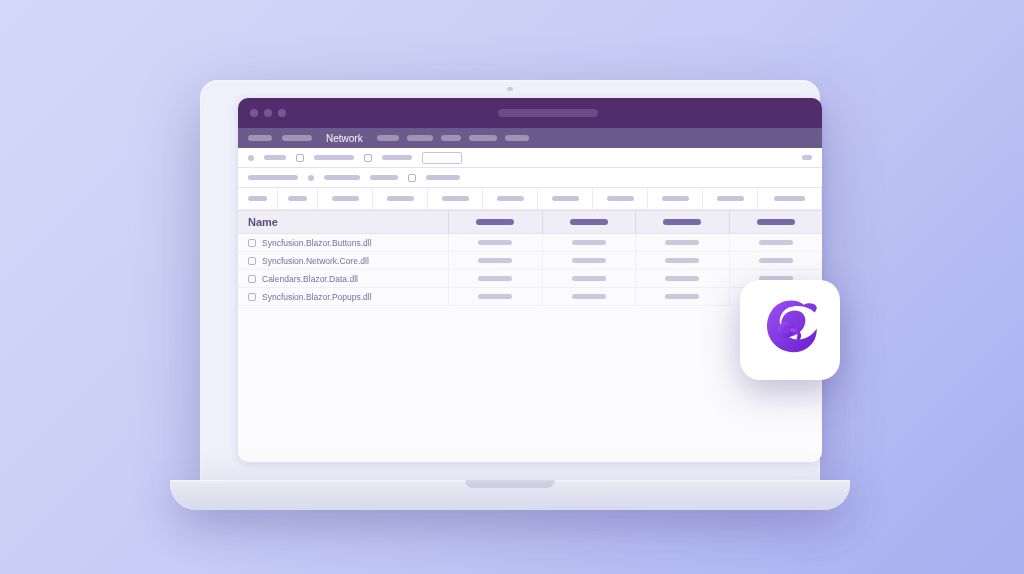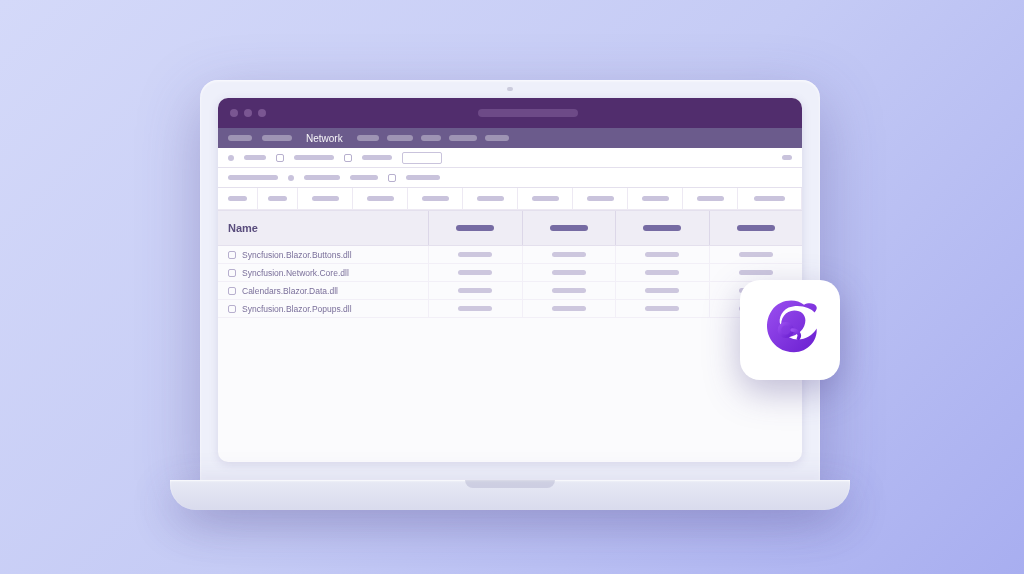--- a/index.html
+++ b/index.html
@@ -49,20 +49,21 @@
   border-radius: 0 0 10px 10px;
   background: rgba(170,170,200,.4);
 }
 .window {
   width: 100%;
   height: 100%;
   background: #fbfbfd;
   border-radius: 10px;
   overflow: hidden;
   box-shadow: 0 2px 10px rgba(90,70,140,.15);
+  margin-left: 20px;
 }
 .titlebar {
   height: 30px;
   background: #512d6d;
   display: flex;
   align-items: center;
   padding: 0 12px;
 }
 .traffic-lights { display: flex; gap: 6px; }
 .dot { width: 8px; height: 8px; border-radius: 50%; background: #7a5692; }
@@ -103,21 +104,21 @@
   background: #fff;
   border-bottom: 1px solid #ede9f3;
   display: flex;
 }
 .col-cell {
   border-right: 1px solid #ede9f3;
   display: flex; align-items: center; justify-content: center;
 }
 .col-cell .ph { width: 50%; }
 .panel-header {
-  height: 36px;
+  height: 24px;
   background: #efedf5;
   display: flex;
   border-top: 1px solid #e4e0ed;
   border-bottom: 1px solid #e4e0ed;
 }
 .panel-header .name-col {
   width: 210px; display: flex; align-items: center; padding-left: 10px;
 }
 .panel-header .name-col span {
   font-size: 11px; font-weight: 700; color: #5a4d7d;

